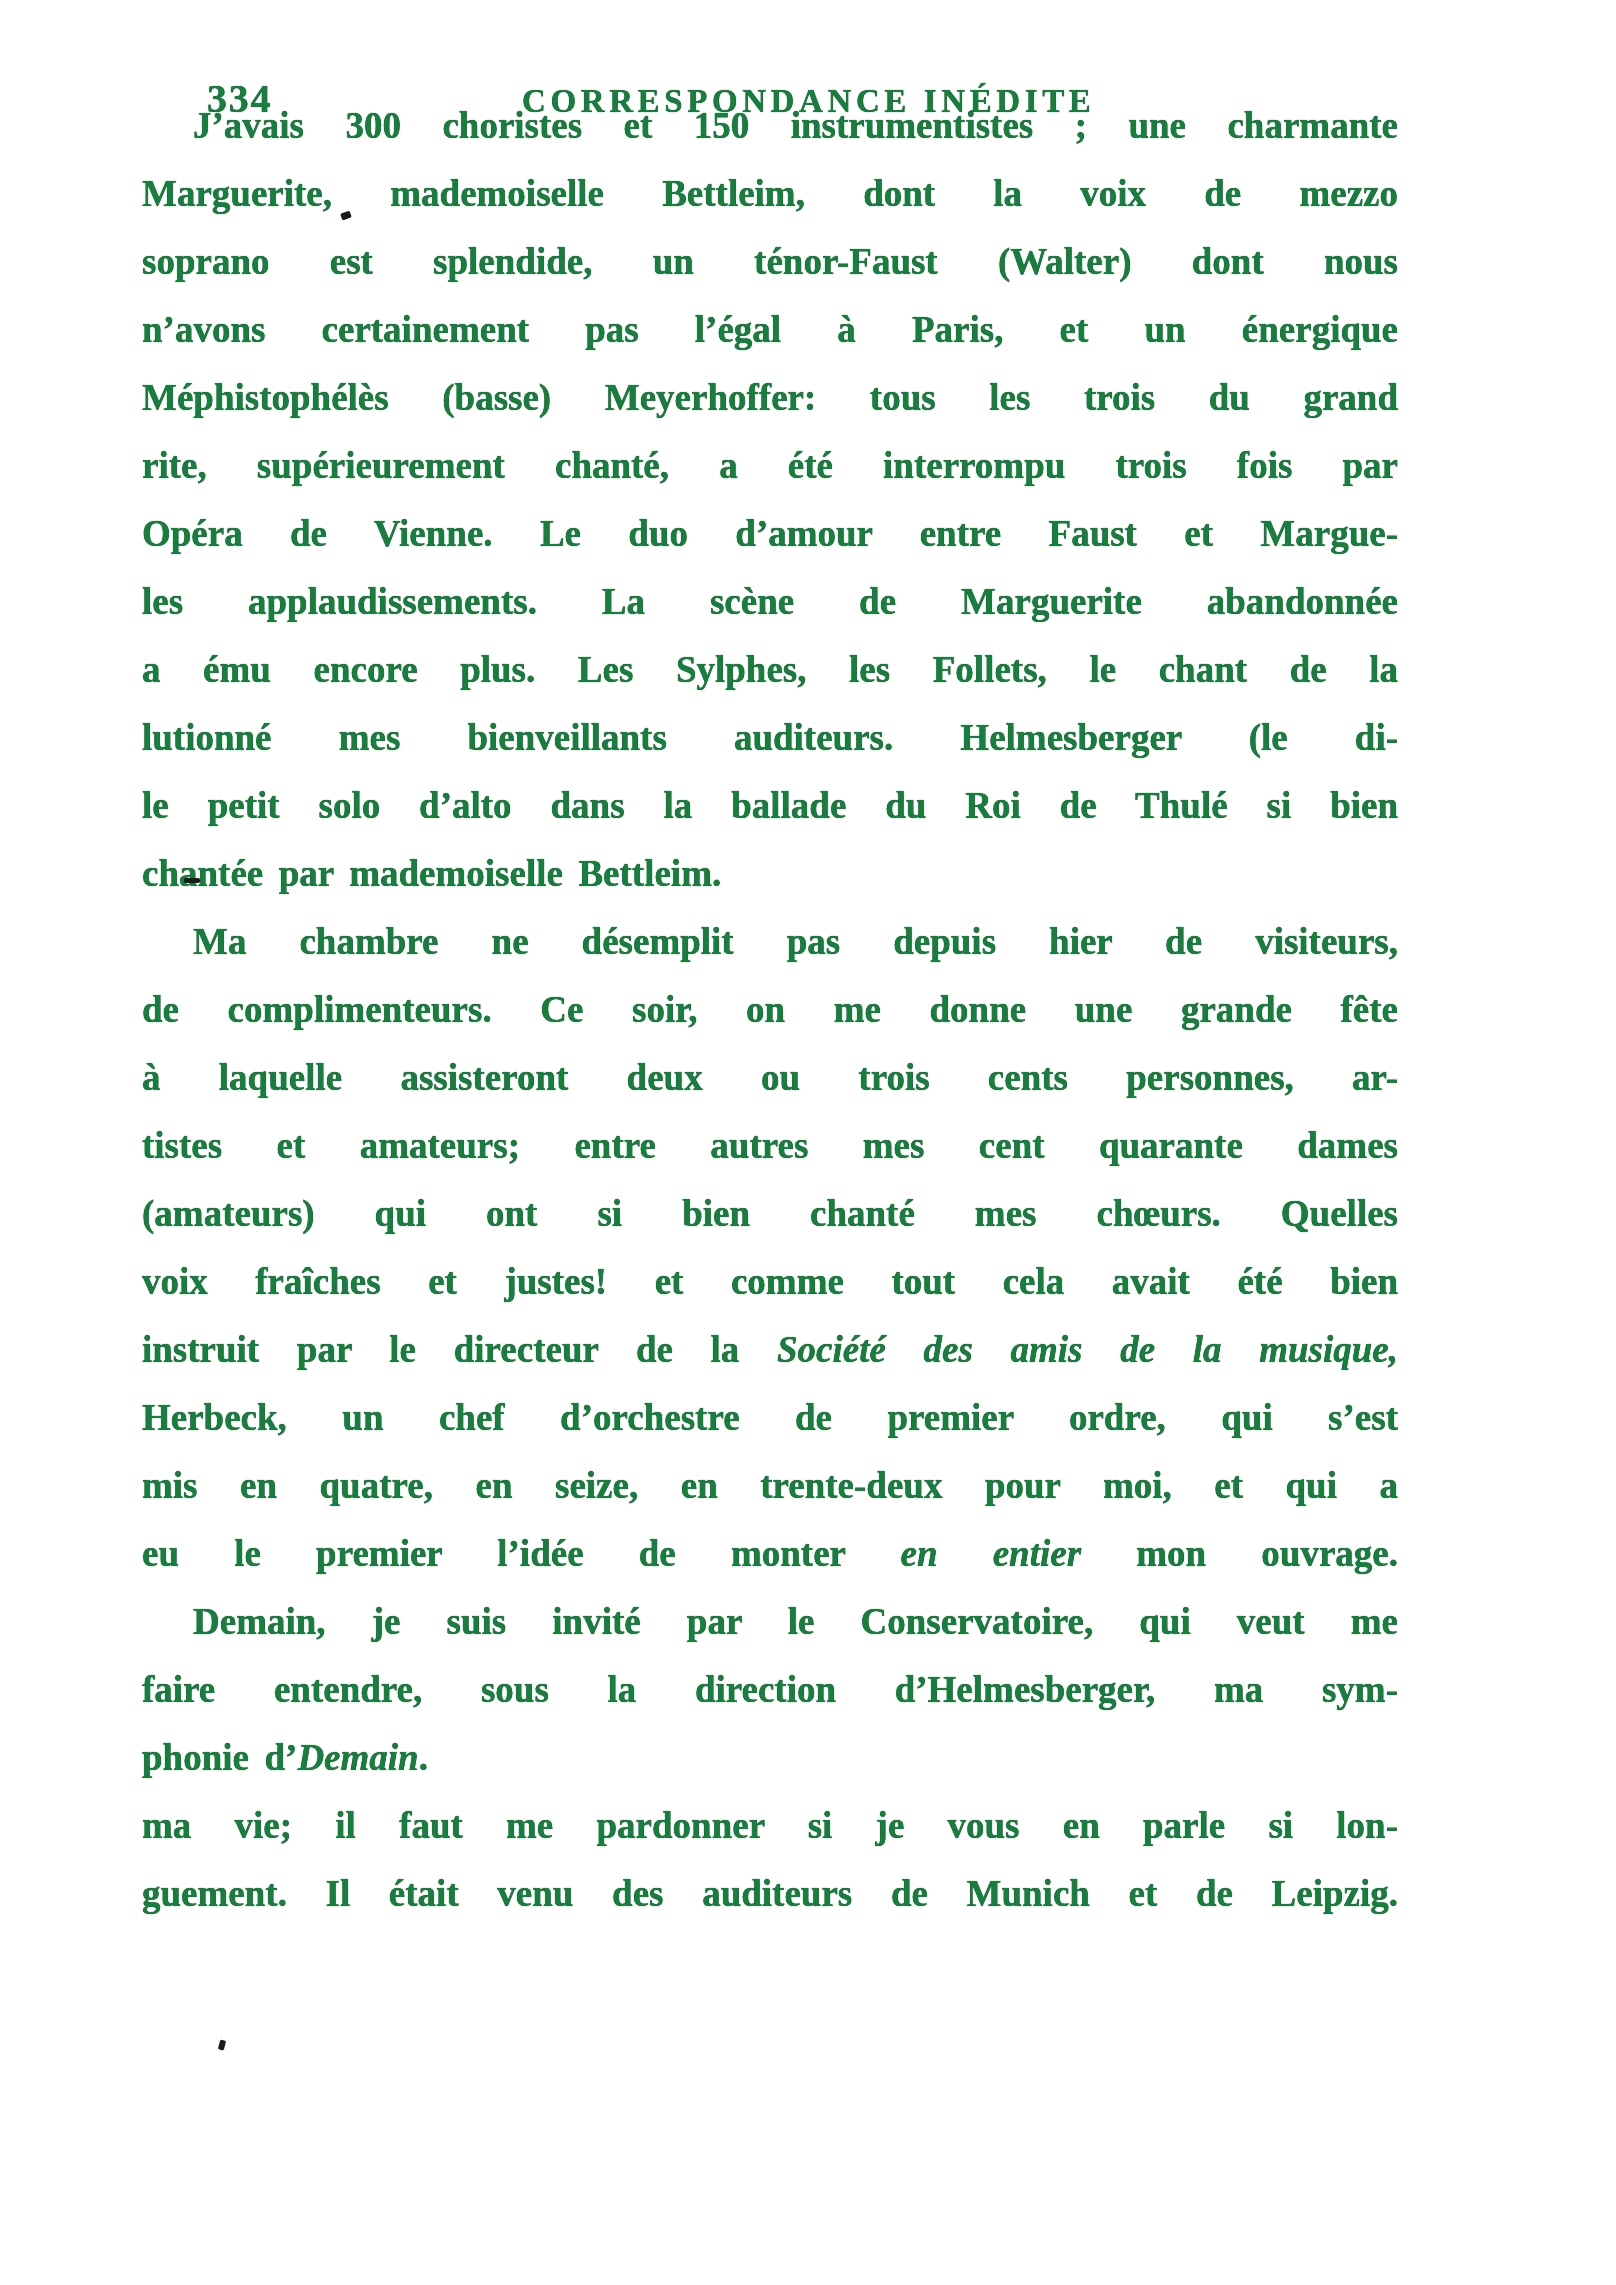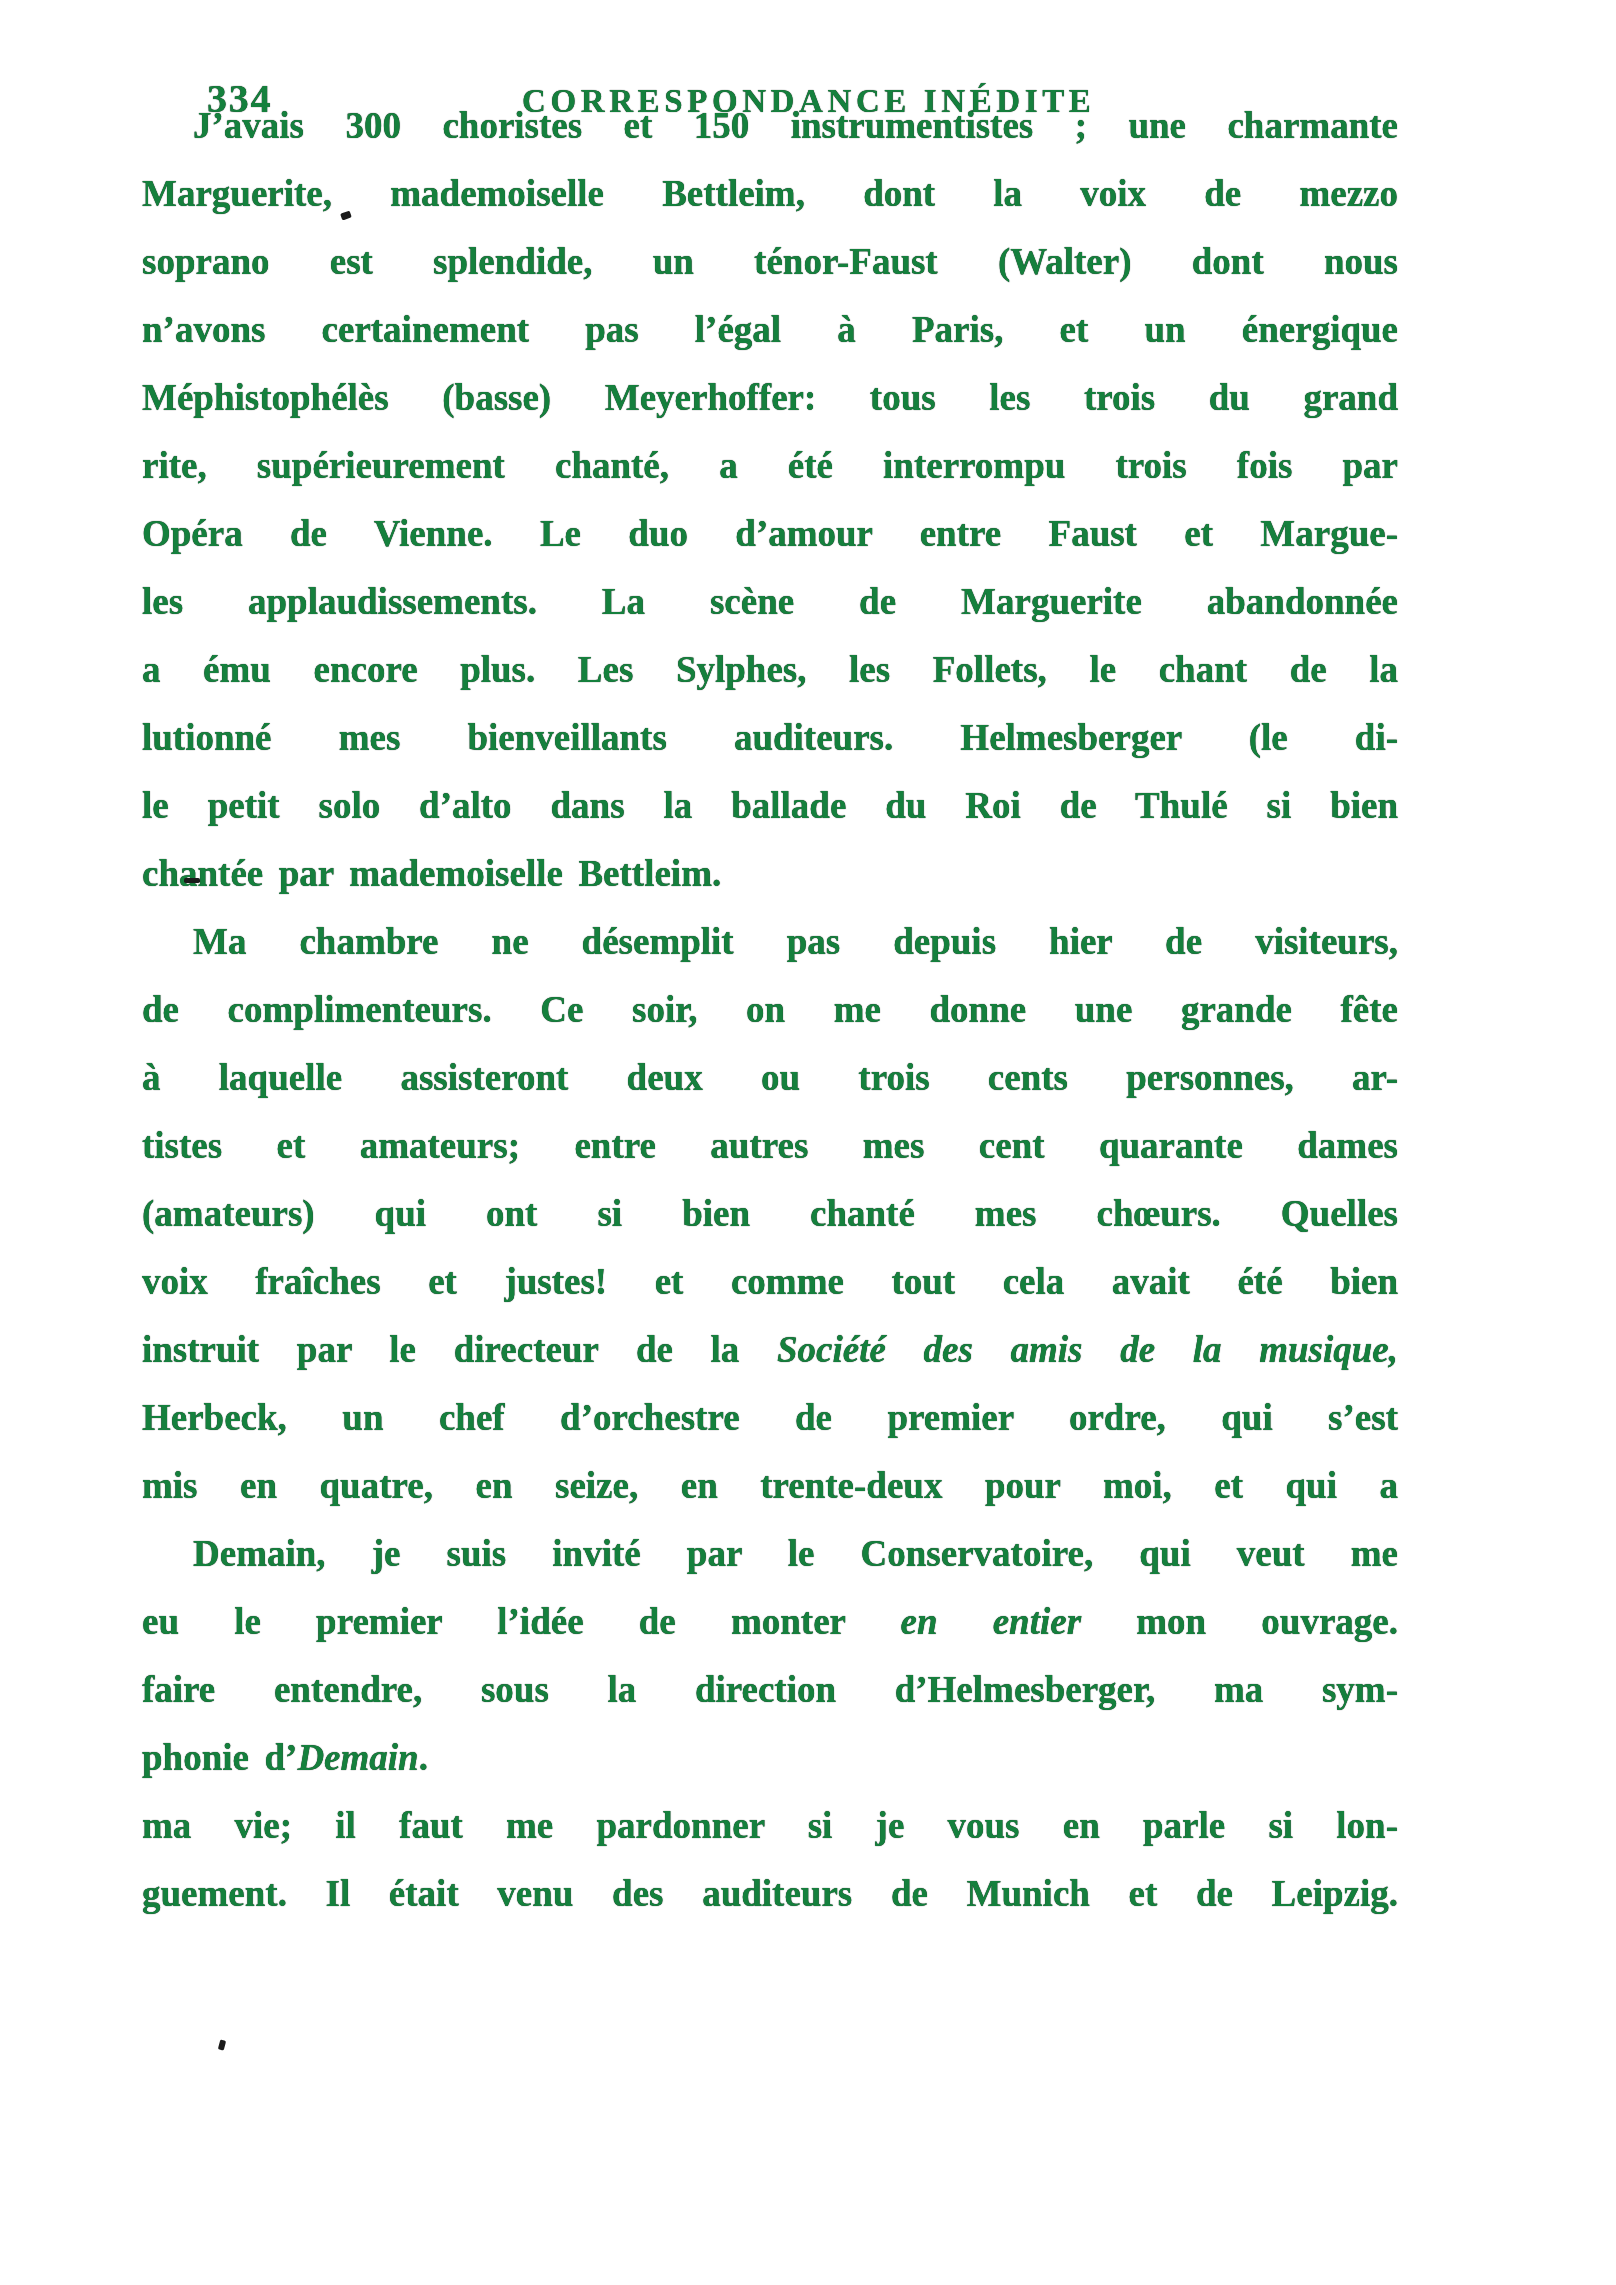--- a/index.html
+++ b/index.html
@@ -99,22 +99,22 @@
       <div class="line no-just"><span>chantée par mademoiselle Bettleim.</span></div>
       <div class="line indent"><span>Ma chambre ne désemplit pas depuis hier de visiteurs,</span></div>
       <div class="line"><span>de complimenteurs. Ce soir, on me donne une grande fête</span></div>
       <div class="line"><span>à laquelle assisteront deux ou trois cents personnes, ar-</span></div>
       <div class="line"><span>tistes et amateurs; entre autres mes cent quarante dames</span></div>
       <div class="line"><span>(amateurs) qui ont si bien chanté mes chœurs. Quelles</span></div>
       <div class="line"><span>voix fraîches et justes! et comme tout cela avait été bien</span></div>
       <div class="line"><span>instruit par le directeur de la </span><span class="it">Société des amis de la musique,</span></div>
       <div class="line"><span>Herbeck, un chef d’orchestre de premier ordre, qui s’est</span></div>
       <div class="line"><span>mis en quatre, en seize, en trente-deux pour moi, et qui a</span></div>
+      <div class="line"><span>eu le premier l’idée de monter </span><span class="it">en entier</span><span> mon ouvrage.</span></div>
       <div class="line indent"><span>Demain, je suis invité par le Conservatoire, qui veut me</span></div>
-      <div class="line"><span>eu le premier l’idée de monter </span><span class="it">en entier</span><span> mon ouvrage.</span></div>
       <div class="line"><span>faire entendre, sous la direction d’Helmesberger, ma sym-</span></div>
       <div class="line no-just"><span>phonie d’</span><span class="it">Demain</span><span>.</span></div>
       <div class="line"><span>ma vie; il faut me pardonner si je vous en parle si lon-</span></div>
       <div class="line"><span>guement. Il était venu des auditeurs de Munich et de Leipzig.</span></div>
     </div>
 
   <div class="ink ink-dash"></div>
   <div class="ink ink-dot-1"></div>
   <div class="ink ink-dot-2"></div>
 

